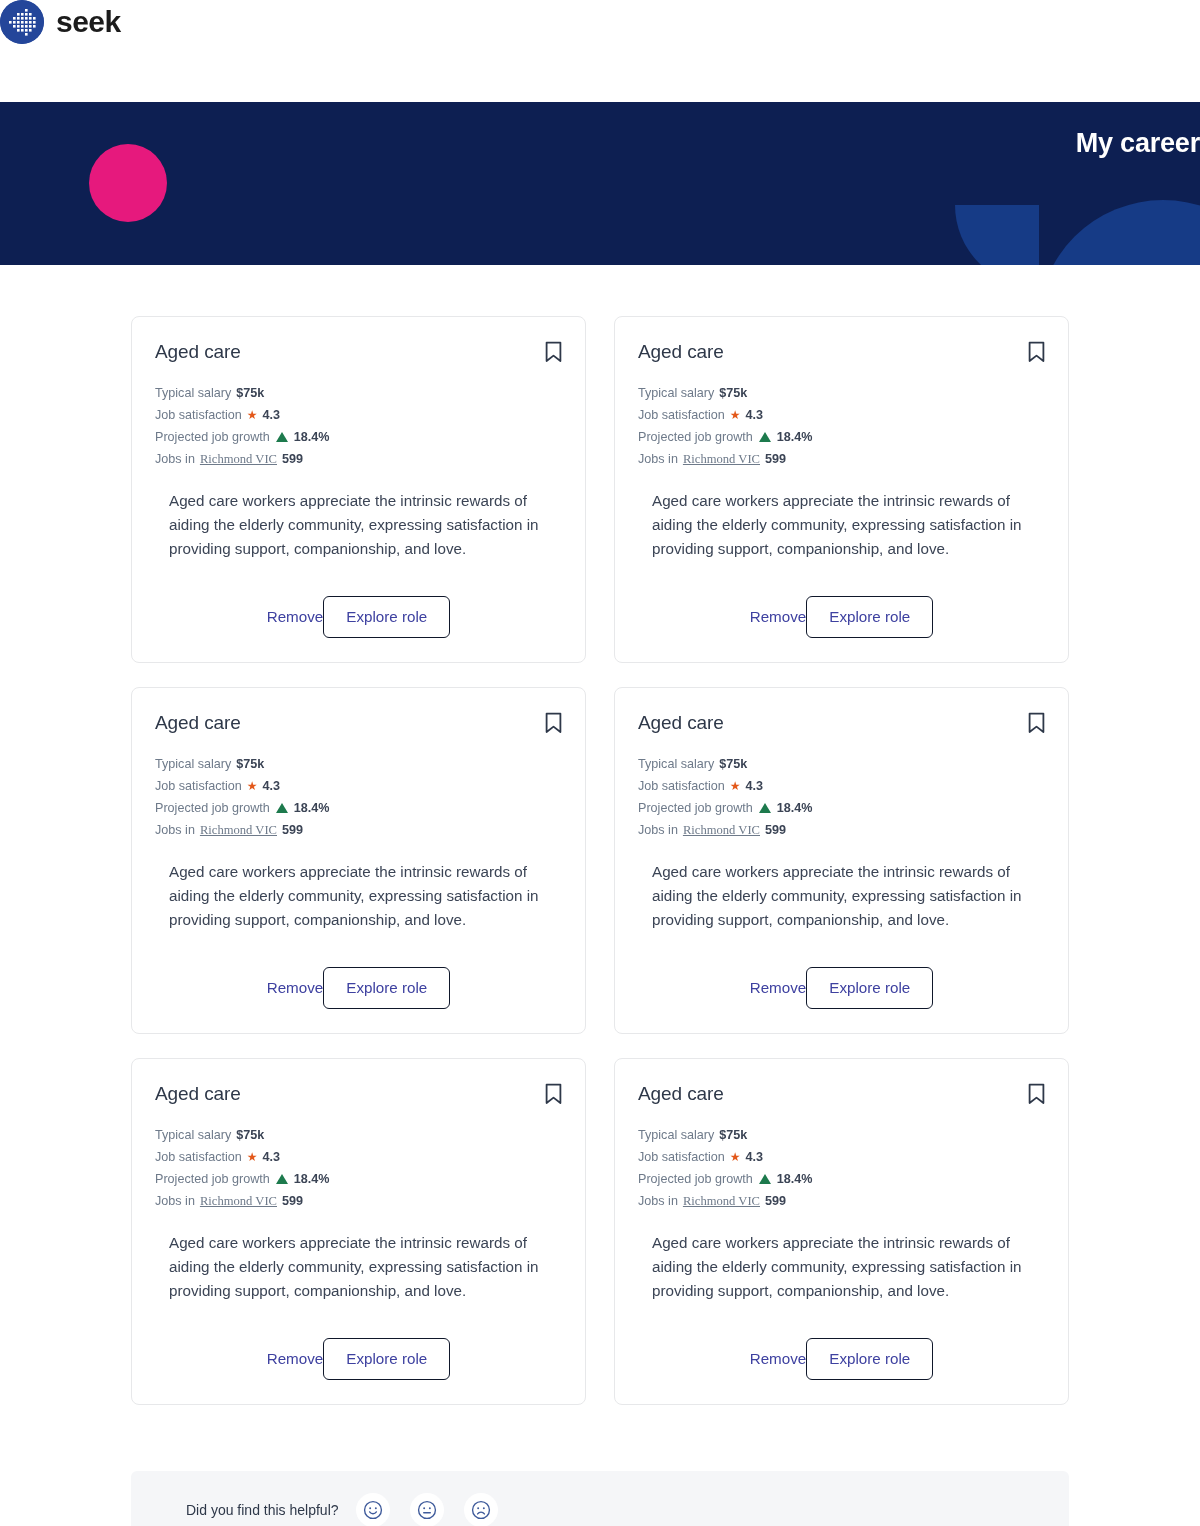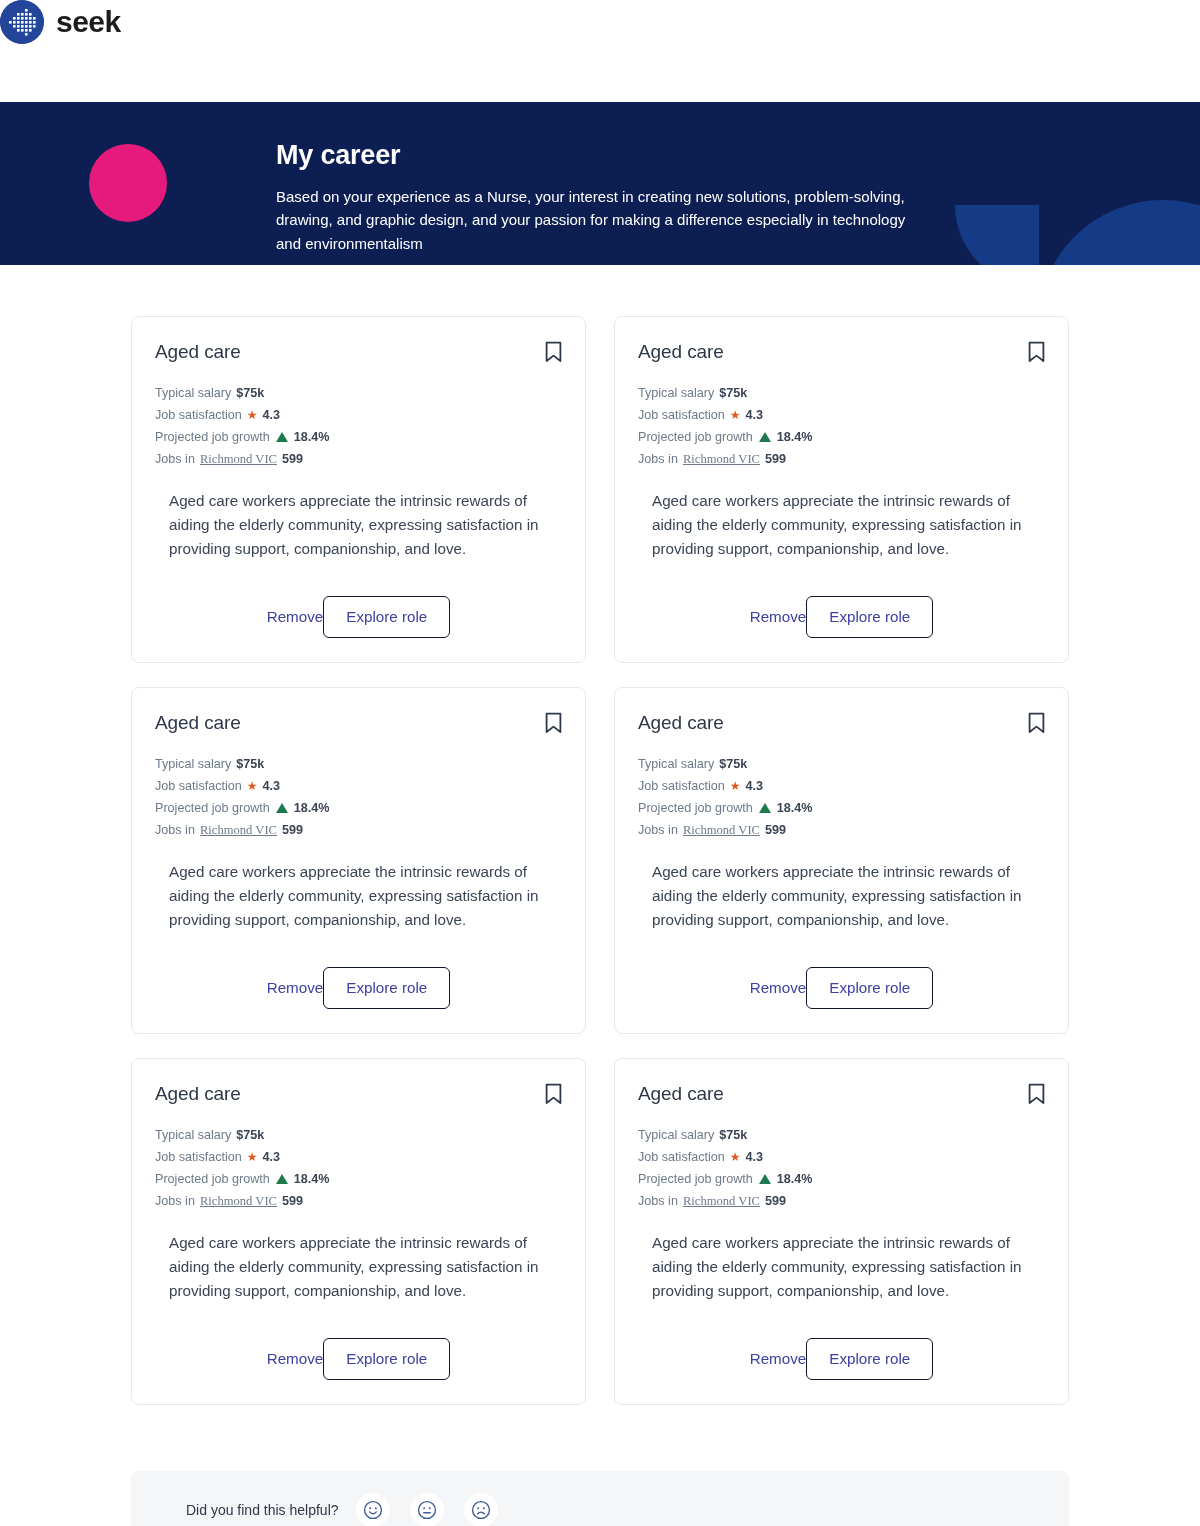--- a/index.html
+++ b/index.html
@@ -72,21 +72,22 @@
   .deco-blue-big {
     width: 250px; height: 250px;
     border-radius: 50%;
     background: #163b86;
     left: 1038px; top: 98px;
   }
   .hero-inner {
     position: relative;
     z-index: 2;
     padding-left: 276px;
-    padding-top: 39px;
+    padding-top: 27px;
+    text-align: right;
   }
   .hero-title {
     margin: 0 0 14px 0;
     font-size: 27px;
     font-weight: 700;
     color: #ffffff;
     letter-spacing: -0.2px;
     line-height: 1.1;
   }
   .hero-sub {
@@ -286,21 +287,20 @@
 </header>
 
 <section class="hero">
   <span class="hero-deco deco-blue-big"></span>
   <span class="hero-deco deco-blue-quarter-tr"></span>
 
   <span class="hero-deco deco-pink-circle"></span>
 
   <div class="hero-inner">
     <h1 class="hero-title">My career</h1>
-    <p class="hero-sub">Based on your experience as a Nurse, your interest in creating new solutions, problem-solving, drawing, and graphic design, and your passion for making a difference especially in technology and environmentalism</p>
   </div>
 </section>
 
 <main class="page">
   <div class="cards-grid">
 
     <article class="card">
       <div class="card-head">
         <h2 class="card-title">Aged care</h2>
         <button class="bookmark-btn" aria-label="Save">

